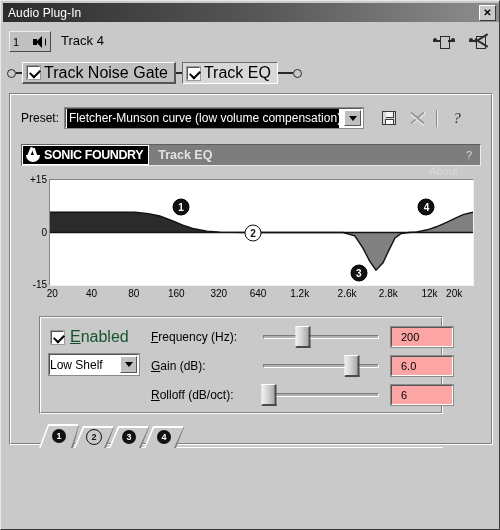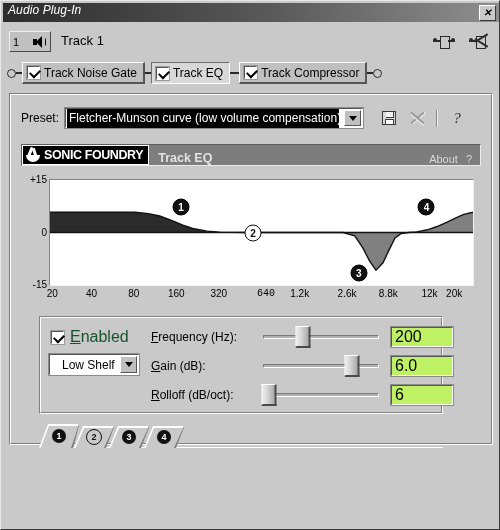--- a/index.html
+++ b/index.html
@@ -15,21 +15,21 @@
     border-top:1px solid #e8e8e8;
     border-left:1px solid #e8e8e8;
     border-right:1px solid #3a3a3a;
     border-bottom:1px solid #3a3a3a;
     box-sizing:border-box;
   }
   
   .titlebar{
     position:absolute;left:2px;top:2px;width:496px;height:19px;
     background:linear-gradient(to right,#2c2c2c 0%,#5a5a5a 55%,#8e8e8e 100%);
-    display:flex;align-items:flex-start;font-style:italic;
+    display:flex;align-items:center;
   }
   .titlebar .ttl{
     color:#ffffff;font-size:12px;padding-left:5px;letter-spacing:0.1px;
     font-family:"Liberation Sans",sans-serif;
   }
   .closebtn{
     position:absolute;right:3px;top:2px;width:15px;height:14px;
     background:#c9c9c9;
     border-top:1px solid #ffffff;border-left:1px solid #ffffff;
     border-right:1px solid #3a3a3a;border-bottom:1px solid #3a3a3a;
@@ -89,21 +89,21 @@
     height:22px;display:flex;align-items:center;padding:0 6px 0 4px;
     background:#c0c0c0;box-sizing:border-box;
     border-top:1px solid #ffffff;border-left:1px solid #ffffff;
     border-right:2px solid #555555;border-bottom:2px solid #555555;
   }
   .chainbtn.active{
     background:#d8d8d8;
     border-top:1px solid #6e6e6e;border-left:1px solid #6e6e6e;
     border-right:1px solid #ffffff;border-bottom:1px solid #ffffff;
   }
-  .chainbtn .lbl{font-size:12px;color:#000;margin-left:4px;white-space:nowrap;}
+  .chainbtn .lbl{font-size:16px;color:#000;margin-left:4px;white-space:nowrap;}
   .cbx{
     width:13px;height:13px;background:#ffffff;position:relative;box-sizing:border-box;
     border-top:1px solid #555555;border-left:1px solid #555555;
     border-right:1px solid #ffffff;border-bottom:1px solid #ffffff;
     outline:1px solid #9a9a9a;
   }
   .cbx .tick{
     position:absolute;left:2px;top:2px;width:8px;height:5px;
     border-left:2px solid #000;border-bottom:2px solid #000;
     transform:rotate(-45deg);
@@ -154,21 +154,21 @@
   .xtool i{position:absolute;left:0;top:7px;width:17px;height:2px;background:#9a9a9a;box-shadow:1px 1px 0 #f2f2f2;transform-origin:center;}
   .xtool i:first-child{transform:rotate(-40deg);}
   .xtool i:last-child{transform:rotate(40deg);}
   .qmark{font-size:15px;color:#2b2b2b;font-family:"Liberation Serif",serif;font-style:italic;}
   
   .brand{
     position:absolute;left:20px;top:143px;width:460px;height:22px;
     background:#7d7d7d;box-sizing:border-box;
     border-top:1px solid #5e5e5e;border-left:1px solid #5e5e5e;
     border-right:1px solid #eaeaea;border-bottom:1px solid #eaeaea;
-    display:flex;align-items:flex-end;
+    display:flex;align-items:center;
   }
   .brand .logo{
     height:20px;background:#000000;display:flex;align-items:center;padding-right:5px;
     border:1px solid #ffffff;box-sizing:border-box;margin:0;
   }
   .brand .cup{width:18px;height:18px;position:relative;margin:0 2px 0 1px;}
   .brand .cup .bowl{position:absolute;left:2px;bottom:2px;width:14px;height:7px;background:#fff;border-radius:0 0 7px 7px;}
   .brand .cup .st1{position:absolute;left:5px;top:1px;width:3px;height:9px;background:#fff;transform:rotate(22deg);}
   .brand .cup .st2{position:absolute;left:9px;top:2px;width:3px;height:8px;background:#fff;transform:rotate(-18deg);}
   .brand .logotext{color:#ffffff;font-size:12.5px;font-weight:bold;letter-spacing:-0.4px;}
@@ -211,21 +211,21 @@
   .enrow{position:absolute;left:50px;top:327px;display:flex;align-items:center;}
   .enrow .lbl{font-size:16px;color:#14532d;margin-left:6px;}
   .u{text-decoration:underline;}
   .typecombo{
     position:absolute;left:48px;top:353px;width:90px;height:21px;
     background:#ffffff;box-sizing:border-box;
     border-top:1px solid #555555;border-left:1px solid #555555;
     border-right:1px solid #ffffff;border-bottom:1px solid #ffffff;
     outline:1px solid #8a8a8a;display:flex;align-items:center;
   }
-  .typecombo .val{font-size:12px;color:#000;padding-left:12px;}
+  .typecombo .val{font-size:12px;color:#000;padding-left:0;}
   .typecombo .arrow{
     position:absolute;right:1px;top:1px;width:17px;height:17px;background:#c0c0c0;
     border-top:1px solid #ffffff;border-left:1px solid #ffffff;
     border-right:1px solid #555555;border-bottom:1px solid #555555;
     box-sizing:border-box;display:flex;align-items:center;justify-content:center;
   }
   .prow{position:absolute;height:22px;display:flex;align-items:center;}
   .prow .plbl{font-size:12px;color:#000;width:112px;}
   .track{
     position:relative;width:116px;height:22px;display:flex;align-items:center;
@@ -238,25 +238,25 @@
   }
   .track .thumb{
     position:absolute;top:0px;width:15px;height:22px;background:#c6c6c6;
     box-sizing:border-box;
     border-top:1px solid #ffffff;border-left:1px solid #ffffff;
     border-right:2px solid #4a4a4a;border-bottom:2px solid #4a4a4a;
     transform:translateX(-50%);
     background:linear-gradient(to right,#eeeeee 0%,#d2d2d2 45%,#a8a8a8 100%);
   }
   .numfield{
-    width:62px;height:20px;background:#bef264;box-sizing:border-box;
+    width:62px;height:20px;background:#fca5a5;box-sizing:border-box;
     border-top:1px solid #555555;border-left:1px solid #555555;
     border-right:1px solid #ffffff;border-bottom:1px solid #ffffff;
     outline:1px solid #8a8a8a;
-    font-size:16px;color:#000;display:flex;align-items:center;padding-left:3px;
+    font-size:11px;color:#000;display:flex;align-items:center;padding-left:9px;
     margin-left:12px;
   }
   
   .tabs{position:absolute;left:38px;top:423px;height:24px;display:flex;align-items:flex-end;}
   .tab{
     position:relative;height:22px;width:40px;margin-right:-5px;
     display:flex;align-items:center;justify-content:center;
   }
   .tab .shape{
     position:absolute;left:0;top:0;width:40px;height:22px;
@@ -297,21 +297,21 @@
 
   <div class="trackrow">
     <div class="tracknum">
       <div class="n">1</div>
       <div class="spk">
         <div class="body"></div>
           <div class="cone"></div>
           <div class="w1"></div>
       </div>
     </div>
-    <div class="tracklabel">Track 1</div>
+    <div class="tracklabel">Track 4</div>
     <div class="chainicons">
       <div class="chainico">
         <div class="dot-l"></div>
           <div class="lead-l"></div>
         <div class="sq"></div>
         <div class="lead-r"></div>
           <div class="dot-r"></div>
       </div>
       <div class="chainico">
         <div class="dot-l"></div>
@@ -333,26 +333,20 @@
       <div class="lbl">Track Noise Gate</div>
     </div>
     <div class="wire" style="width:6px"></div>
     <div class="chainbtn active">
       <div class="cbx">
           <div class="tick"></div>
         </div>
       <div class="lbl">Track EQ</div>
     </div>
     <div class="wire" style="width:9px"></div>
-    <div class="chainbtn">
-      <div class="cbx">
-          <div class="tick"></div>
-        </div>
-      <div class="lbl">Track Compressor</div>
-    </div>
     <div class="wire" style="width:6px"></div>
     <div class="endnode"></div>
   </div>
 
   <div class="panel"></div>
   <div class="panel2"></div>
 
   <div class="presetrow">
     <div class="presetlbl">Preset:</div>
     <div class="combo">
@@ -414,24 +408,24 @@
           <div class="bandmark filled" style="left: 376.47px; top: 27.25px;">4</div>
         </div>
     </div>
 
     <div class="xlabels" id="xlabels">
         <span style="transform: translateX(-20%); left: 0px;">20</span>
         <span style="left: 42.4452px;">40</span>
         <span style="left: 84.8905px;">80</span>
         <span style="left: 127.336px;">160</span>
         <span style="left: 169.781px;">320</span>
-        <span style="left: 217px; font-family: Liberation Mono, monospace;">640</span>
+        <span style="left: 209px;">640</span>
         <span style="left: 250.719px;">1.2k</span>
         <span style="left: 298.066px;">2.6k</span>
-        <span style="left: 339.322px;">8.8k</span>
+        <span style="left: 339.322px;">2.8k</span>
         <span style="left: 380.555px;">12k</span>
         <span style="transform: translateX(-80%); left: 410px;">20k</span>
       </div>
   </div>
 
   <div class="ctrlbox"></div>
   <div class="ctrlbox2"></div>
 
   <div class="enrow">
     <div class="cbx">

